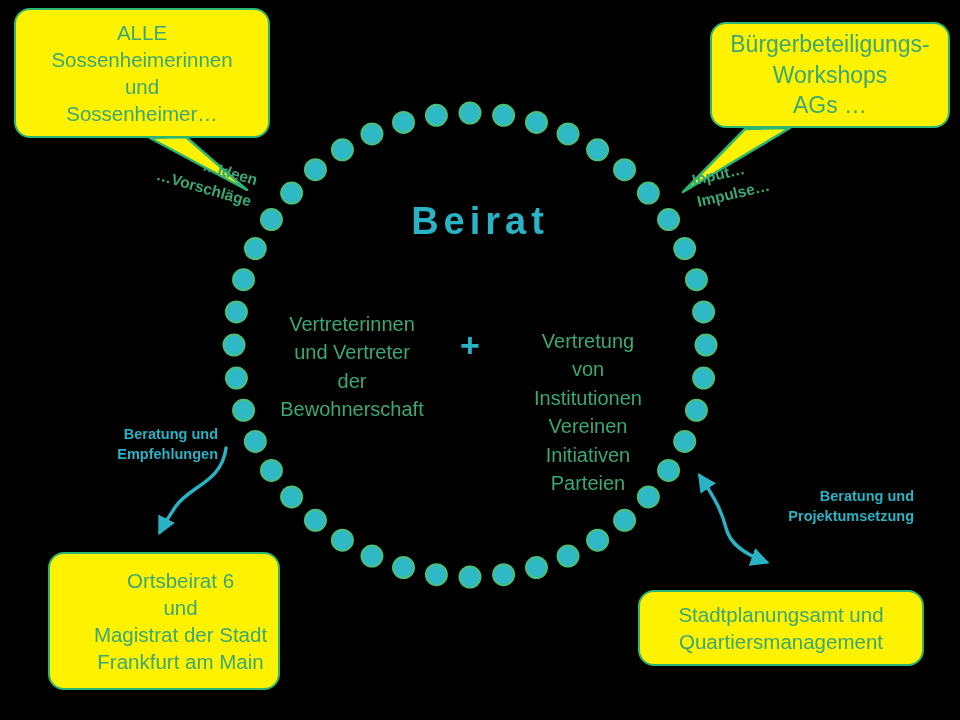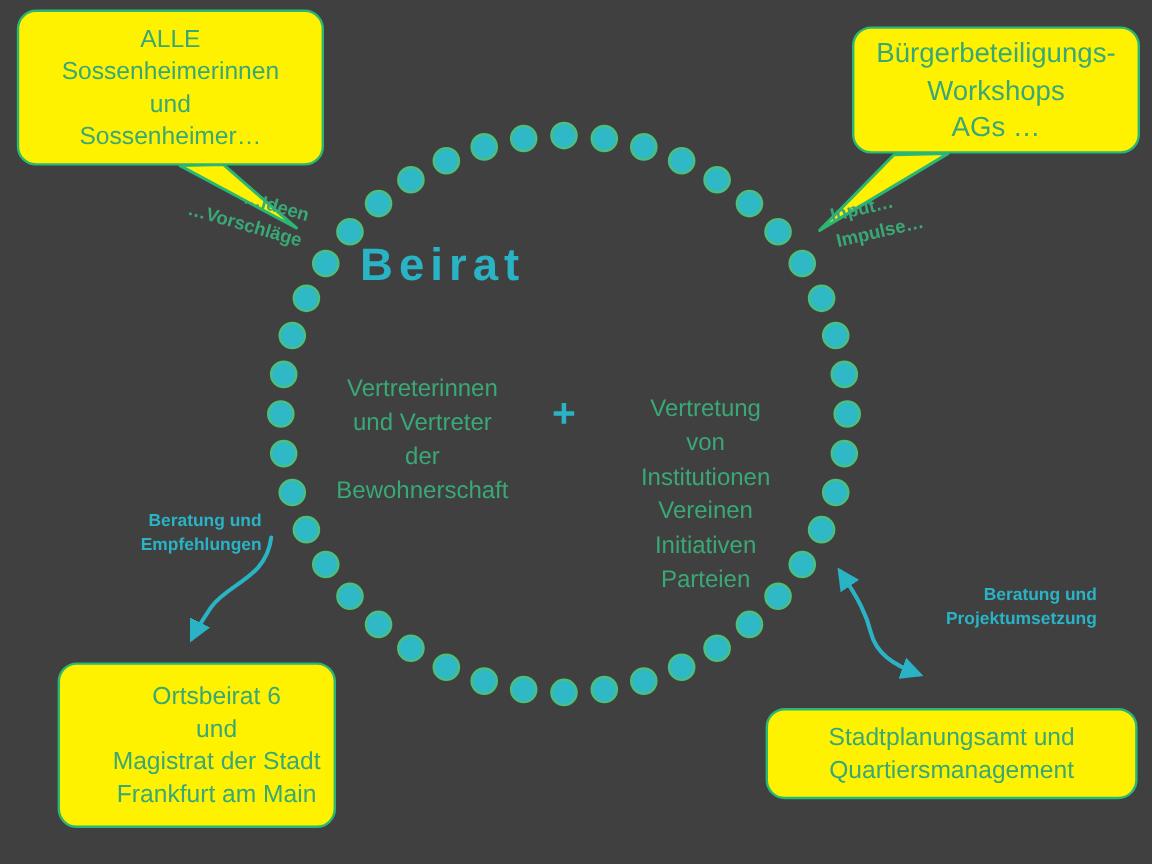--- a/index.html
+++ b/index.html
@@ -10,21 +10,21 @@
     width: 960px;
     height: 720px;
     background: #FFF200;
     font-family: "Liberation Sans", sans-serif;
     overflow: hidden;
   }
   #stage {
     position: relative;
     width: 960px;
     height: 720px;
-    background: #404040;
+    background: #000000;
   }
   #bg-svg {
     position: absolute;
     left: 0;
     top: 0;
     width: 960px;
     height: 720px;
     pointer-events: none;
   }
 
@@ -50,31 +50,31 @@
   #box-workshops {
     left: 710px; top: 22px; width: 240px; height: 106px;
     font-size: 23px;
   }
   #box-ortsbeirat {
     left: 48px;  top: 552px; width: 232px; height: 138px;
     font-size: 20.5px;
     padding-left: 33px;
   }
   #box-stadtplanung {
-    left: 638px; top: 590px; width: 310px; height: 76px;
+    left: 638px; top: 590px; width: 286px; height: 76px;
     font-size: 20.5px;
   }
 
   
   .center-title {
     position: absolute;
     left: 300px;
     top: 200px;
     width: 360px;
-    text-align: left;
+    text-align: center;
     font-size: 38px;
     font-weight: bold;
     letter-spacing: 5px;
     color: #29B3C4;
   }
   .col {
     position: absolute;
     text-align: center;
     font-size: 20px;
     color: #3AA876;

